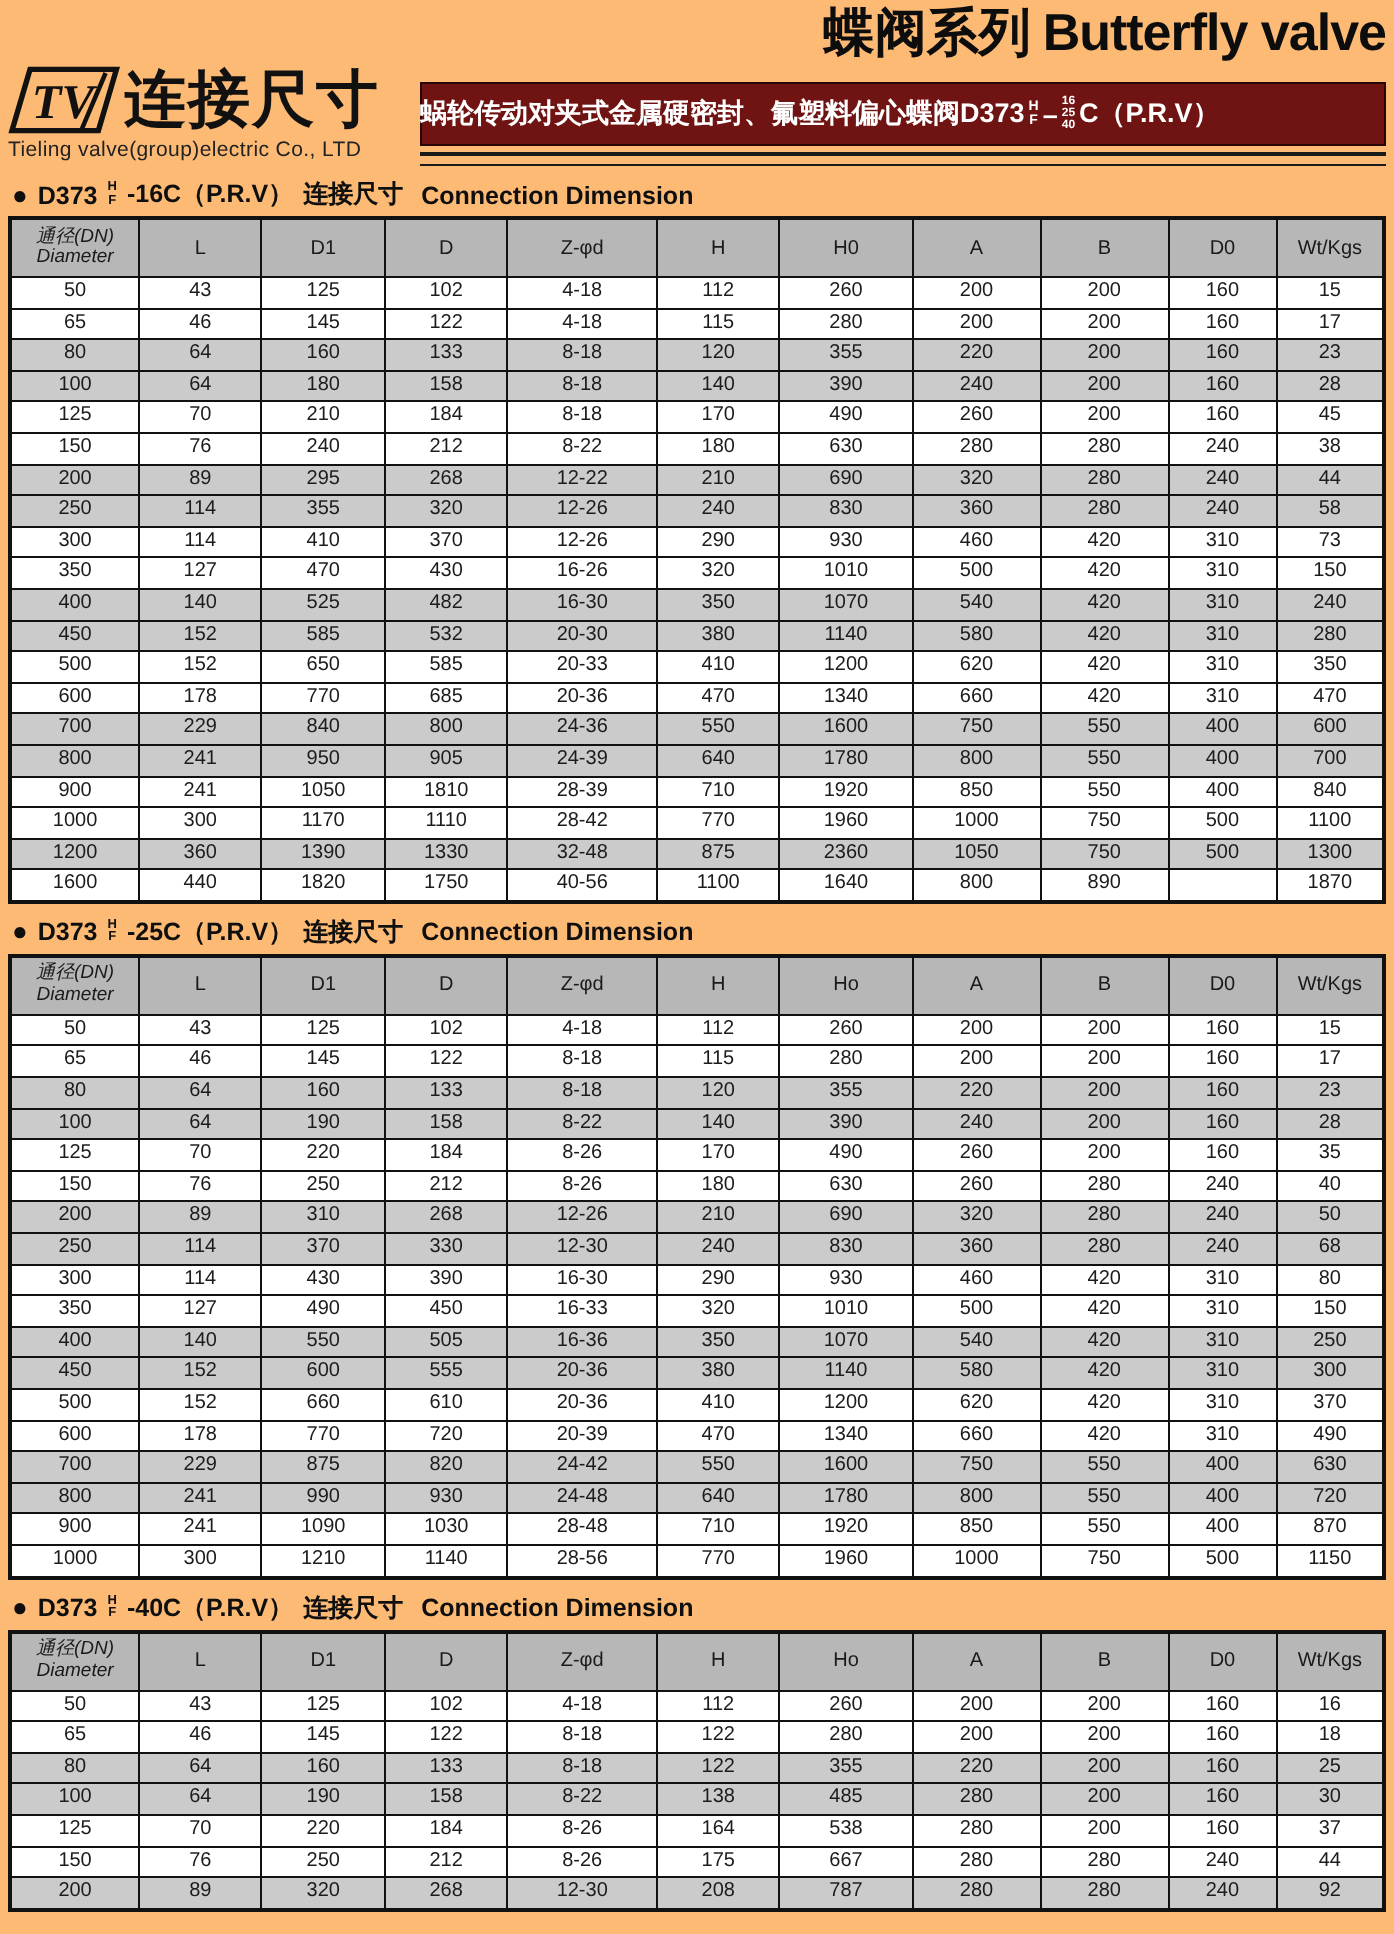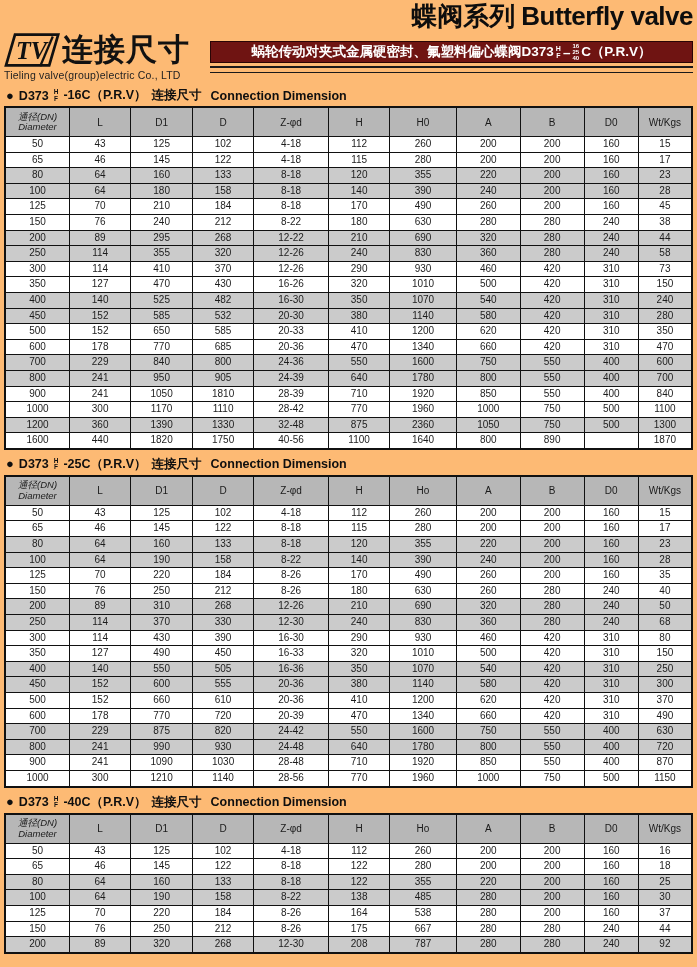--- a/index.html
+++ b/index.html
@@ -10,21 +10,21 @@
   .main-title{text-align:right;font-weight:bold;font-size:26px;line-height:29px;color:#0d0d0d;letter-spacing:0px;white-space:nowrap;}
   .main-title .en{letter-spacing:-0.5px;margin-left:6px;}
   .header-row{display:flex;align-items:flex-start;margin-top:1px;}
   .logo-block{width:206px;flex:0 0 206px;}
   .logo-line{display:flex;align-items:center;}
   .logo-mark svg{display:block;}
   .logo-cn{font-size:31px;font-weight:bold;color:#111;letter-spacing:1px;line-height:34px;}
   .company{font-size:10.5px;color:#222;margin-top:1px;letter-spacing:0.2px;}
   .banner-wrap{flex:1;margin-top:9px;}
   .banner{background:var(--banner-bg,#6f1412);color:#fff;font-weight:bold;font-size:13.5px;
-          display:flex;align-items:center;justify-content:center;gap:2px;height:22px;
+          display:flex;align-items:center;justify-content:flex-start;gap:2px;height:32px;
           box-shadow:inset 0 0 0 1px #2a0505;white-space:nowrap;}
   .banner-rules{height:4px;border-top:2px solid #1a1a1a;border-bottom:1px solid #1a1a1a;margin-top:3px;}
 
   
   .frac{display:inline-flex;flex-direction:column;align-items:center;vertical-align:middle;line-height:1;}
   .frac i{font-style:normal;font-weight:bold;font-size:7px;line-height:7px;display:block;}
   .frac3 i{font-size:6px;line-height:6px;}
   .sec-title .frac i{font-size:6.5px;line-height:6.5px;color:#111;}
 
   

